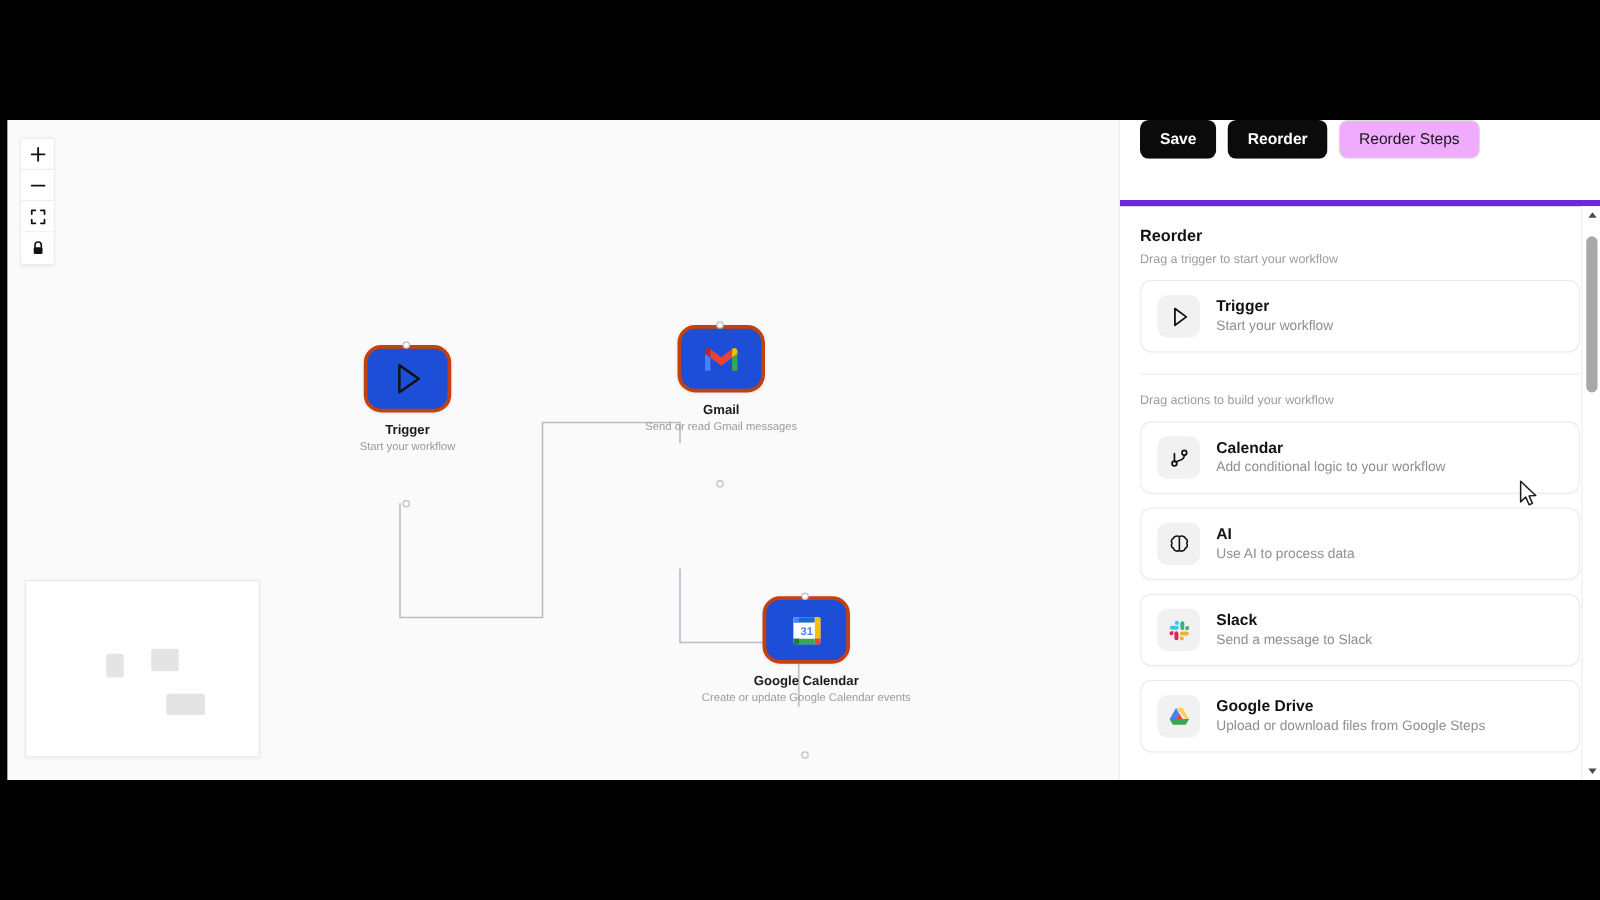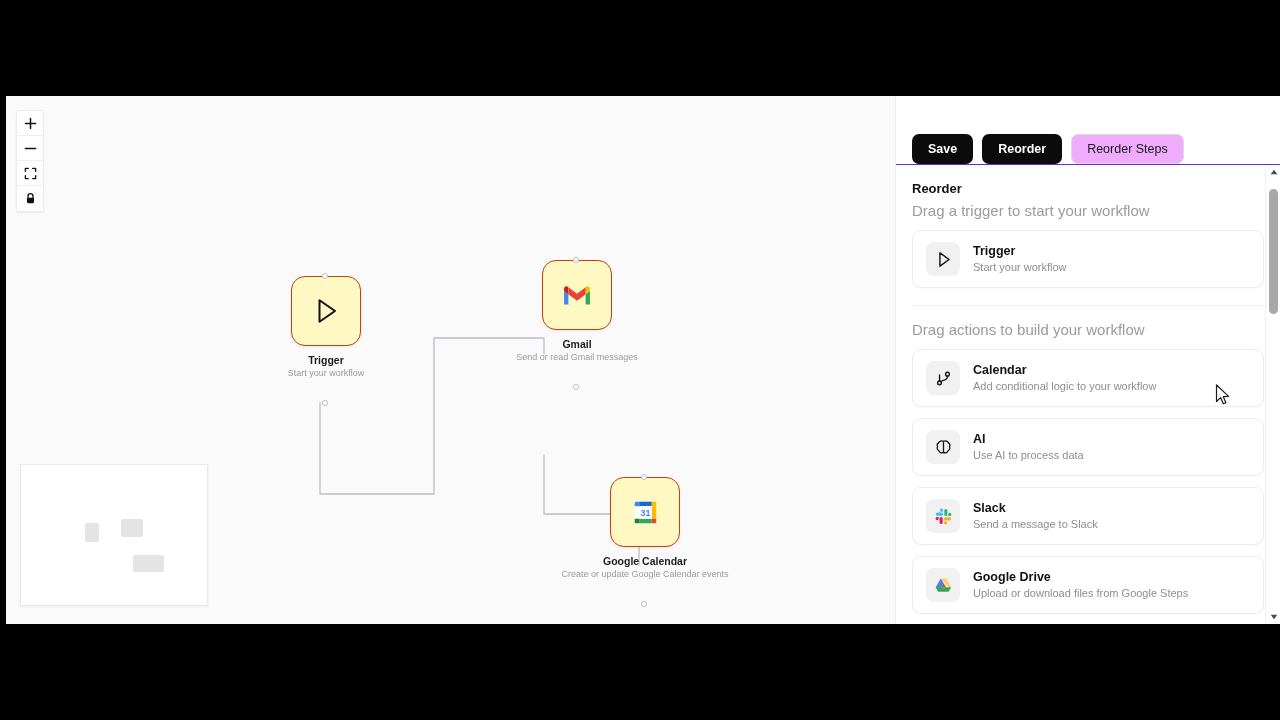--- a/index.html
+++ b/index.html
@@ -102,23 +102,23 @@
     background: #e4e4e4;
     border-radius: 2px;
   }
 
   
   .node {
     position: absolute;
     z-index: 10;
   }
   .node-box {
-    width: 70px; height: 70px;
-    background: #fef9c3;
-    border: 1px solid #c2410c;
+    width: 70px; height: 54px;
+    background: #1d4ed8;
+    border: 3px solid #c2410c;
     border-radius: 14px;
     box-shadow: 0 1px 3px rgba(0,0,0,0.07);
     display: flex;
     align-items: center;
     justify-content: center;
     cursor: grab;
   }
   .node-label {
     margin-top: 8px;
     text-align: center;
@@ -166,24 +166,24 @@
     background: #ffffff;
     border-left: 1px solid #ececec;
     flex: none;
     display: flex;
     flex-direction: column;
   }
   .sidebar-header {
     height: 69px;
     flex: none;
     display: flex;
-    align-items: flex-end;
+    align-items: flex-start;
     gap: 9px;
     padding: 0 16px;
-    border-bottom: 1px solid #6d28d9;
+    border-bottom: 5px solid #6d28d9;
     background: #ffffff;
   }
   .btn {
     font-family: "Liberation Sans", sans-serif;
     font-size: 12.5px;
     font-weight: bold;
     border-radius: 7px;
     padding: 8px 15px;
     cursor: pointer;
     border: 1px solid transparent;
@@ -207,21 +207,21 @@
     position: relative;
     padding: 16px 16px 0 16px;
   }
   .section-title {
     font-size: 13px;
     font-weight: bold;
     color: #121214;
     margin-bottom: 6px;
   }
   .section-sub {
-    font-size: 15px;
+    font-size: 10px;
     color: #9b9ba0;
     margin-bottom: 11px;
   }
   .divider {
     height: 1px;
     background: #efefef;
     margin: 17px 0 15px 0;
   }
   .card {
     display: flex;

